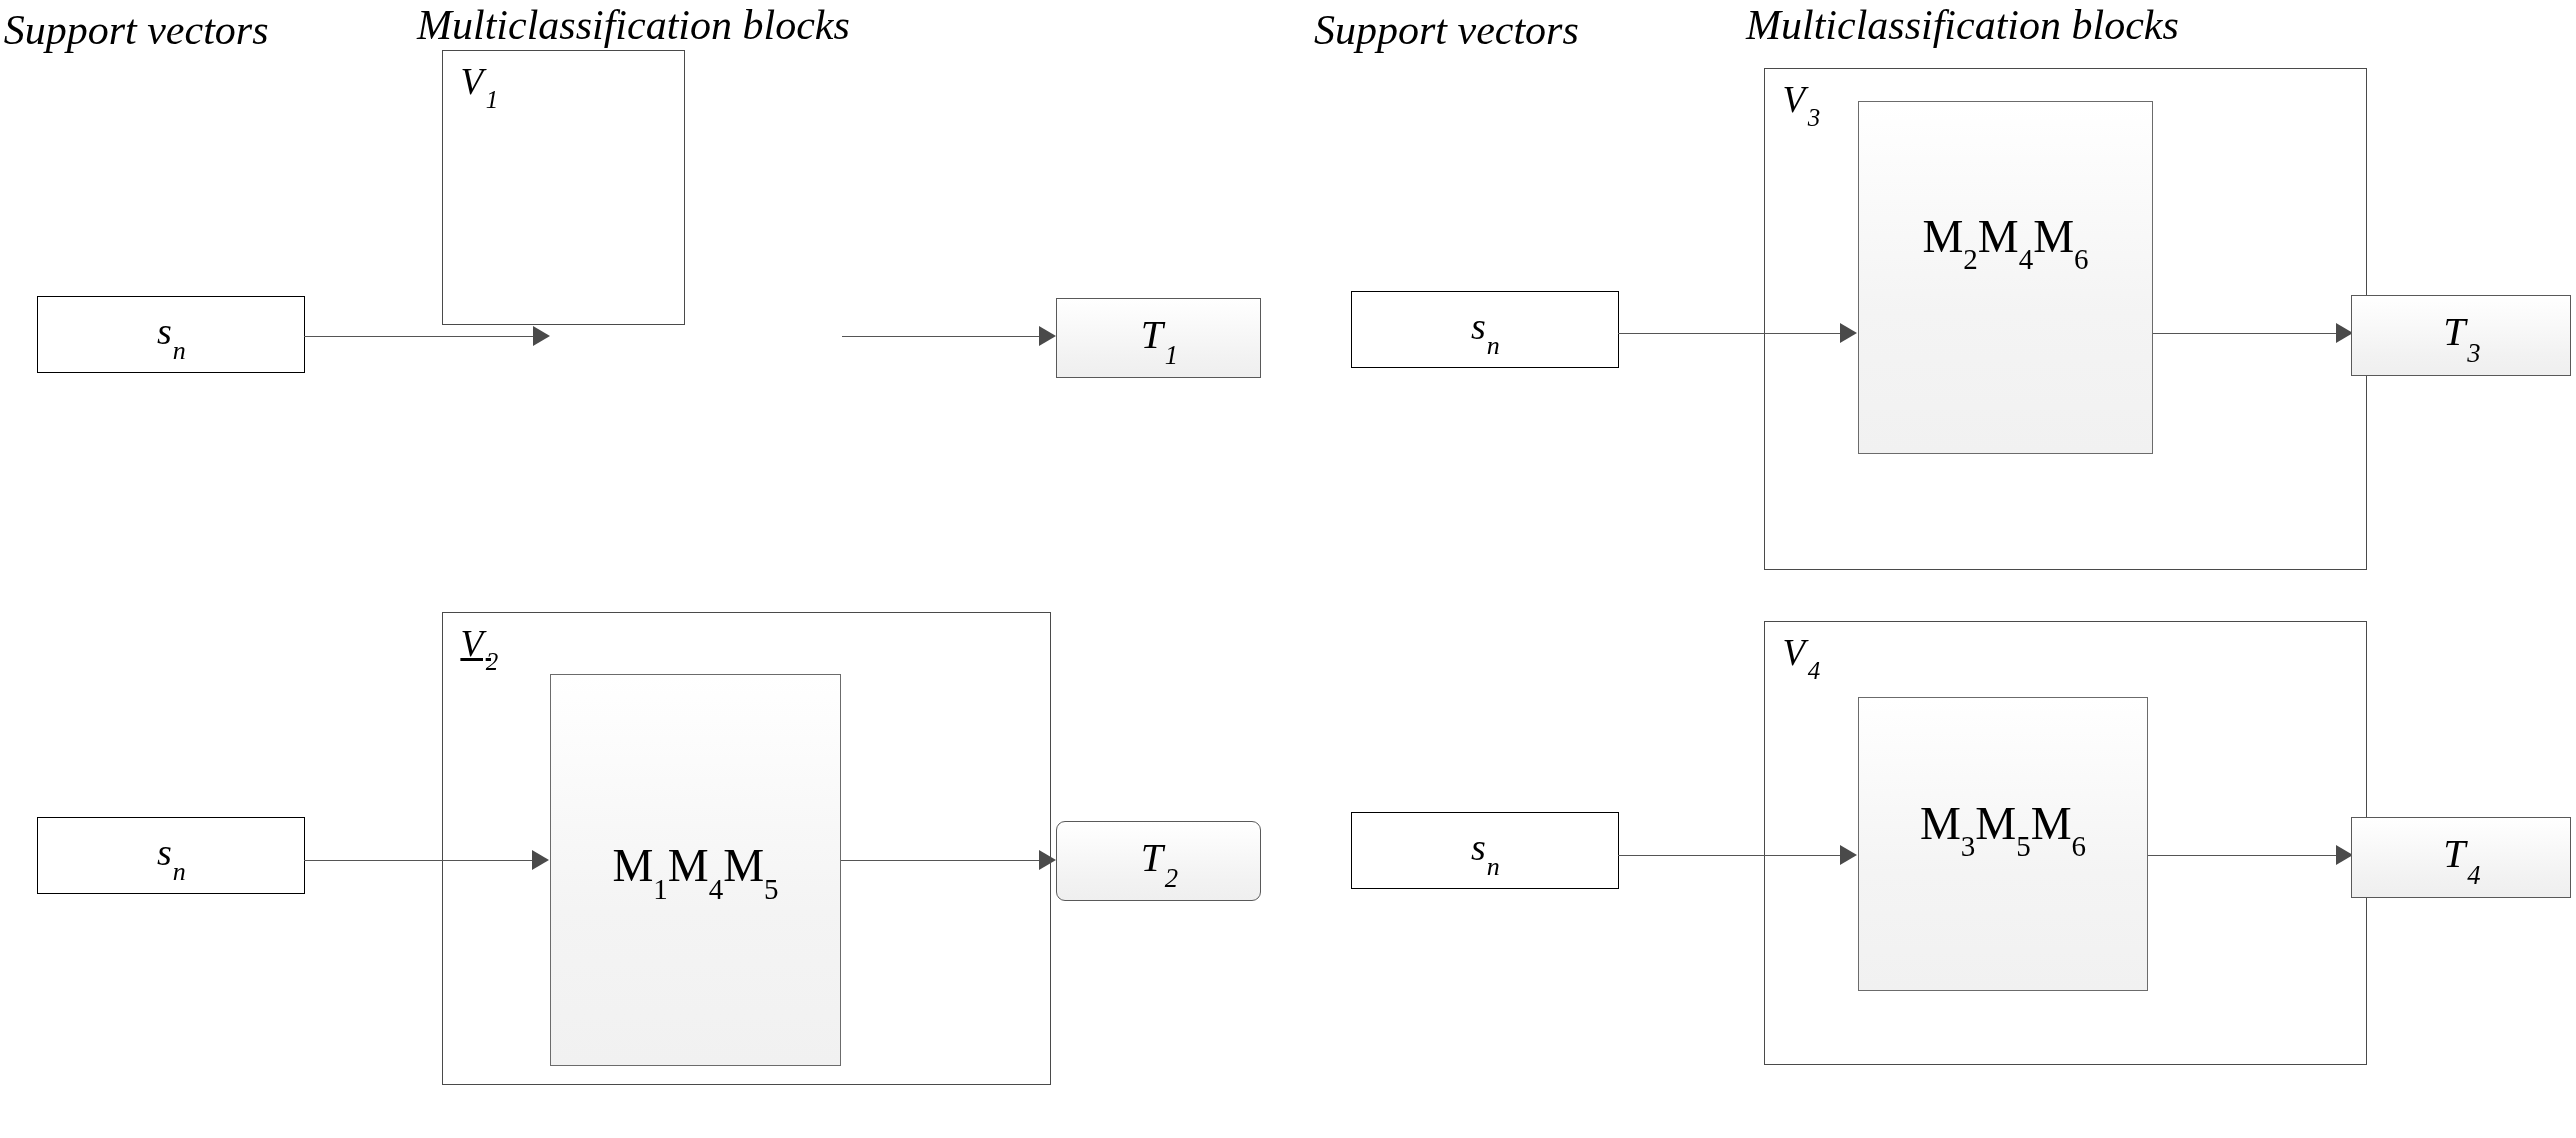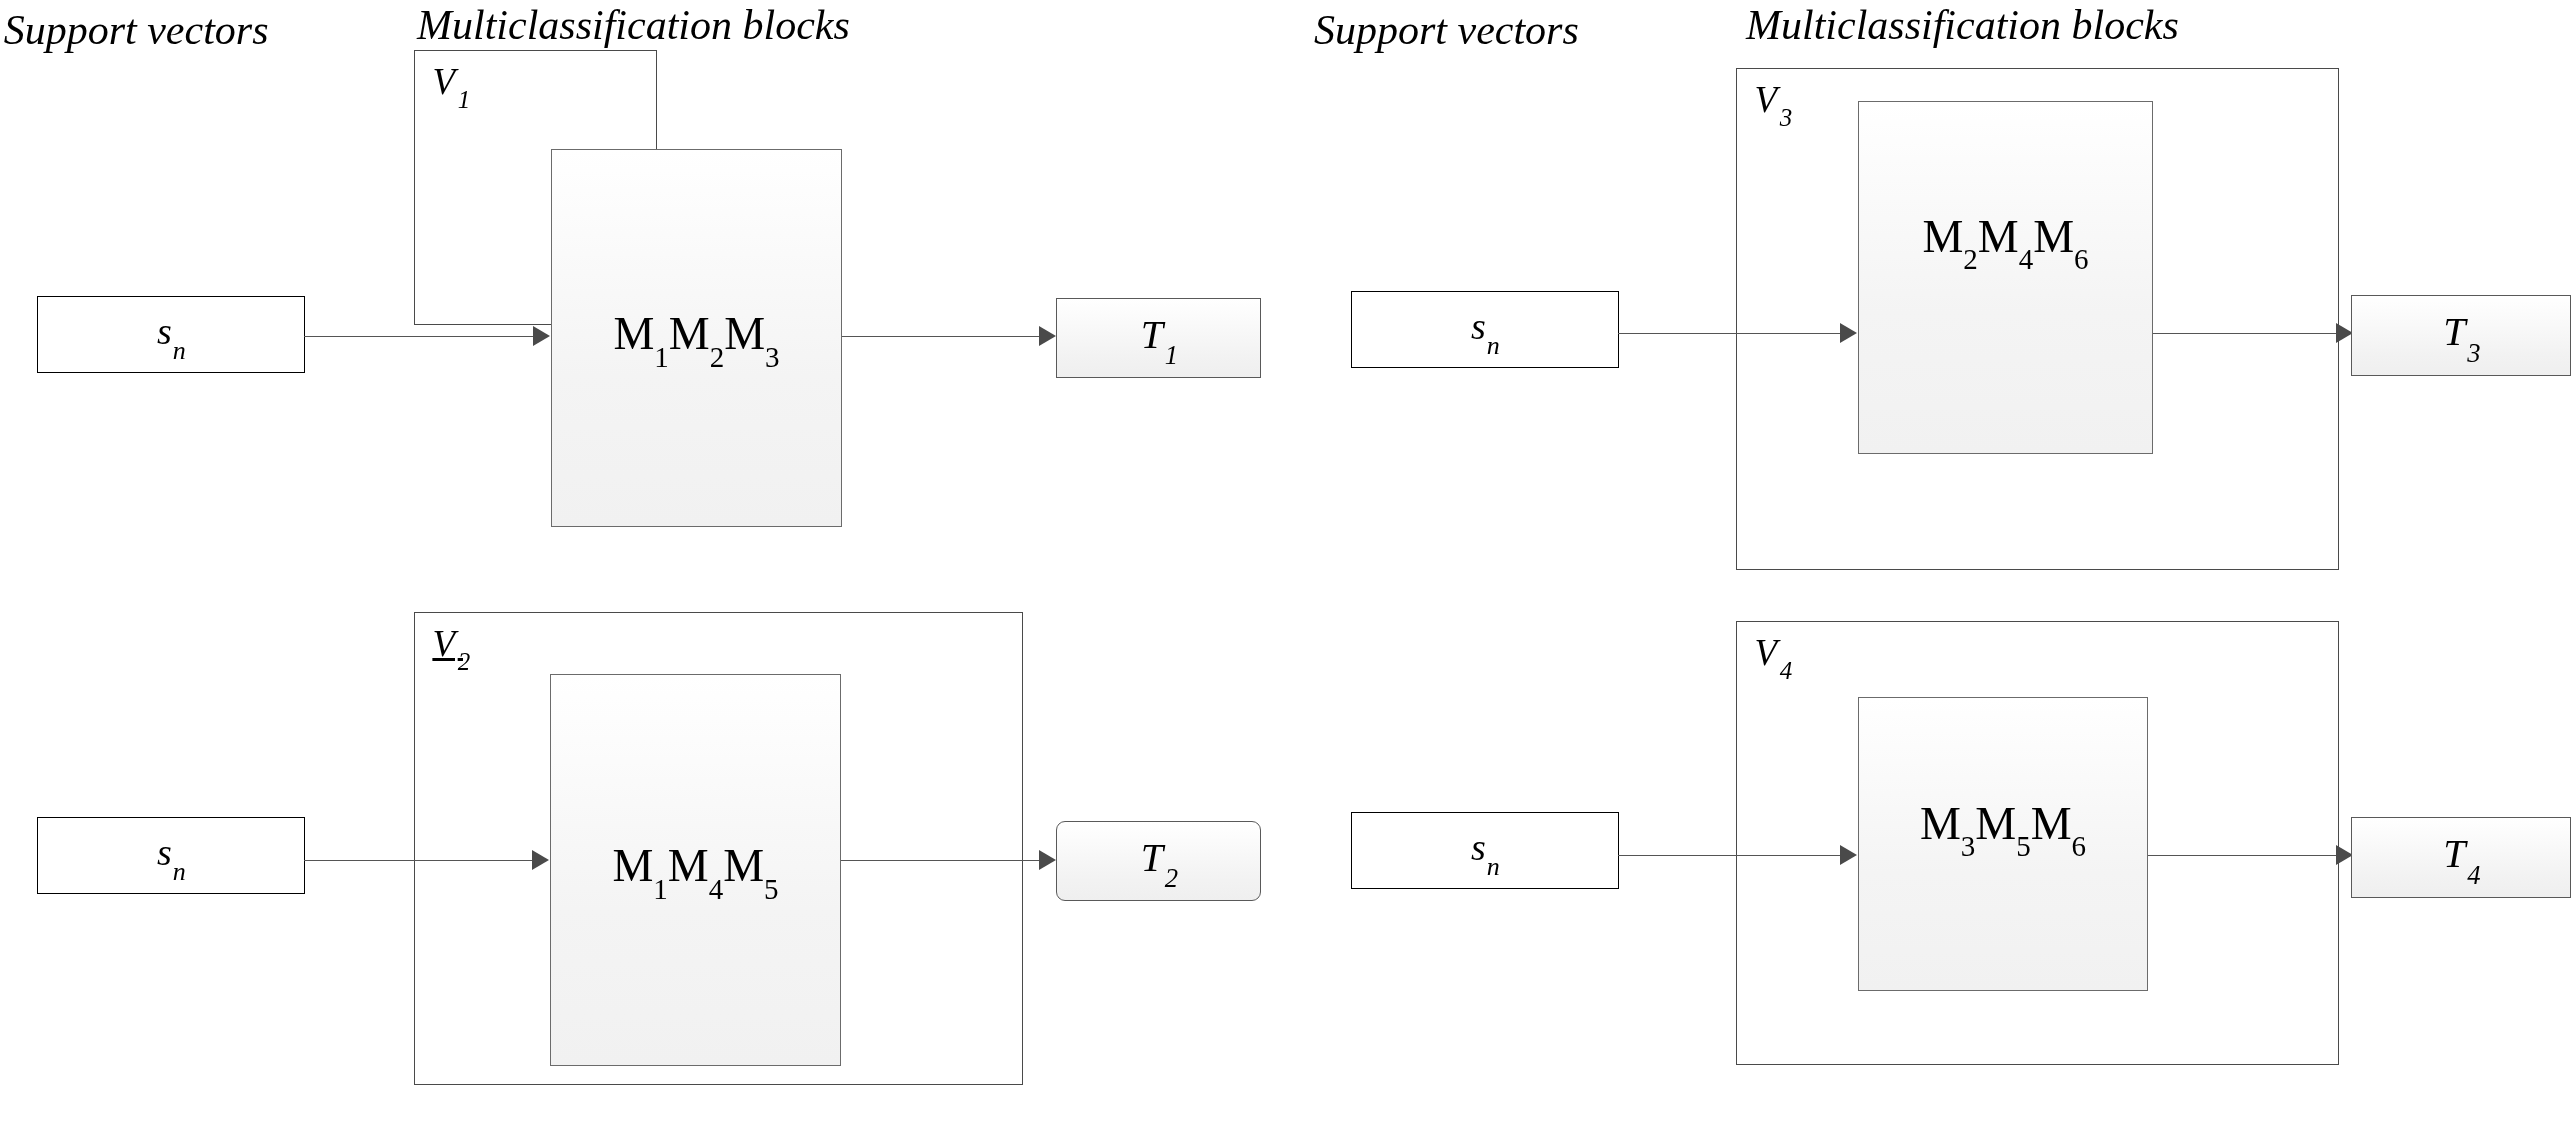--- a/index.html
+++ b/index.html
@@ -33,20 +33,21 @@
     white-space: nowrap;
     color: #000;
   }
 
   
   .vbox {
     position: absolute;
     border: 1.8px solid #4a4a4a;
     background: transparent;
     box-sizing: border-box;
+    margin-left: 28px;
   }
   .vlabel {
     position: absolute;
     font-style: italic;
     font-size: 37px;
     line-height: 1;
     white-space: nowrap;
     color: #000;
   }
   .vlabel .sub {
@@ -154,25 +155,20 @@
 <div id="stage">
 
   <div class="hdr" style="left:3.7px; top:9.2px;">Support vectors</div>
   <div class="hdr" style="left:417px; top:3.7px;">Multiclassification blocks</div>
 
   <div class="vbox" style="left:414px; top:50px; width:243px; height:275px;">
     <div class="vlabel" style="left:17.4px; top:12px;">
       <span>V</span><span class="sub">1</span>
     </div>
   </div>
-  <div class="mblock" style="left:551px; top:149px; width:291px; height:378px; align-items:center;">
-    <div class="mtext">
-      <span>M</span><span class="sub">1</span><span>M</span><span class="sub">2</span><span>M</span><span class="sub">3</span>
-    </div>
-  </div>
   <div class="sbox" style="left:37px; top:296px; width:268px; height:77px;">
     <div class="stext">
       <span>s</span><span class="sub">n</span>
     </div>
   </div>
   <div class="conn" style="left:304px; top:336px; width:232px;"></div>
   <div class="arrowhead" style="left:533px; top:326px;"></div>
   <div class="conn" style="left:842px; top:336px; width:202px;"></div>
   <div class="arrowhead" style="left:1039px; top:326px;"></div>
   <div class="tbox" style="left:1056px; top:298px; width:205px; height:80px;">

